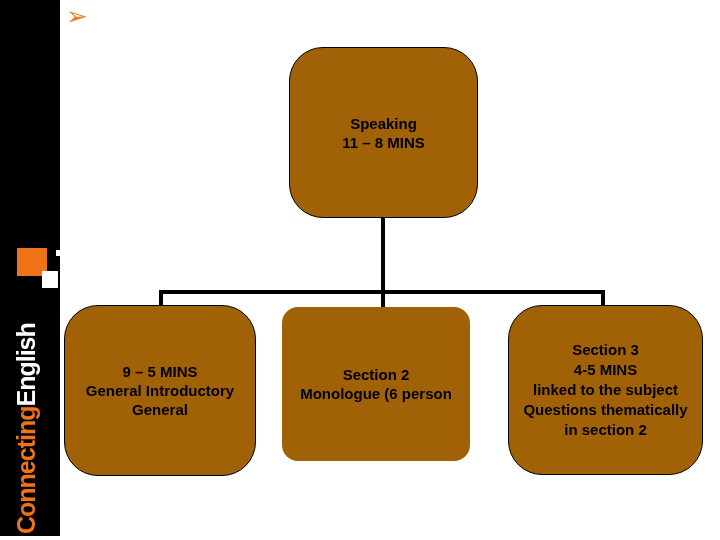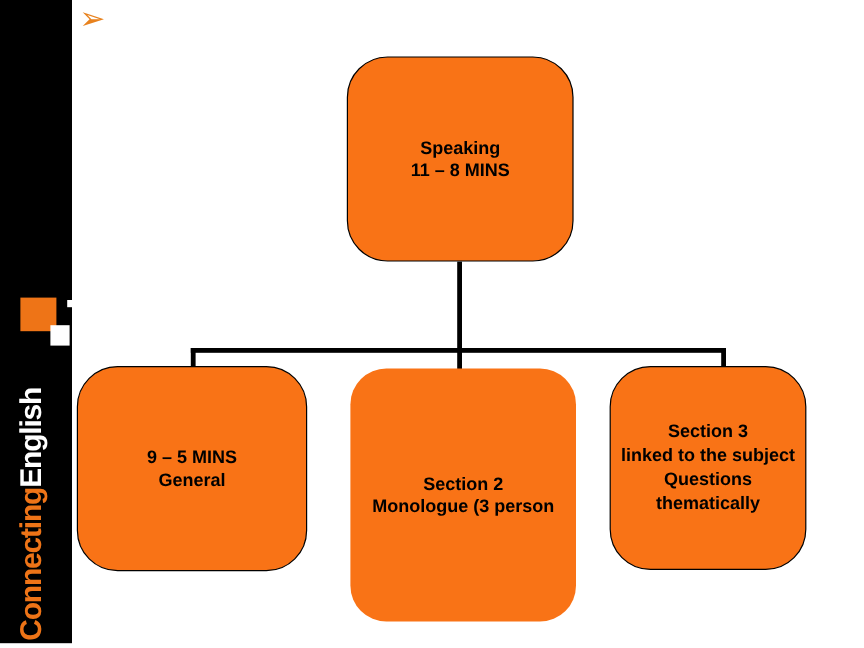--- a/index.html
+++ b/index.html
@@ -28,30 +28,30 @@
     font-family:"DejaVu Sans",sans-serif;
   }
   
   .line{position:absolute;background:#000000;}
   .v-center{left:381px;top:218px;width:4px;height:92px;}
   .h-main{left:159px;top:290px;width:446px;height:4px;}
   .stub-left{left:159px;top:290px;width:4px;height:17px;}
   .stub-right{left:601px;top:290px;width:4px;height:17px;}
   
   .node{
-    position:absolute;background:#f97316;border-radius:34px;
+    position:absolute;background:#a16207;border-radius:34px;
     display:flex;flex-direction:column;justify-content:center;align-items:flex-end;
     color:#000000;font-weight:bold;font-size:15px;line-height:19px;text-align:center;
     box-sizing:border-box;
   }
   .bordered{border:1px solid #000000;}
   .node-top{left:289px;top:47px;width:189px;height:171px;}
   .node-s1{left:64px;top:305px;width:192px;height:171px;}
-  .node-s2{left:292px;top:307px;width:188px;height:211px;border-radius:30px;}
-  .node-s3{left:508px;top:305px;width:164px;height:170px;line-height:20px;}
+  .node-s2{left:282px;top:307px;width:188px;height:154px;border-radius:16px;}
+  .node-s3{left:508px;top:305px;width:195px;height:170px;line-height:20px;}
   .nline{width:100%;}
 </style>
 </head>
 <body>
 
 <div class="slide">
 
   <div class="sidebar">
     <div class="sq sq-orange"></div>
     <div class="sq sq-tiny"></div>
@@ -66,27 +66,30 @@
   <div class="line stub-left"></div>
   <div class="line stub-right"></div>
 
   <div class="node node-top bordered">
     <div class="nline">Speaking</div>
     <div class="nline">11 – 8 MINS</div>
   </div>
 
   <div class="node node-s1 bordered">
     <div class="nline">9 – 5 MINS</div>
+    <div class="nline">General Introductory</div>
     <div class="nline">General</div>
   </div>
 
   <div class="node node-s2">
     <div class="nline">Section 2</div>
-    <div class="nline">Monologue (3 person</div>
+    <div class="nline">Monologue (6 person</div>
   </div>
 
   <div class="node node-s3 bordered">
     <div class="nline">Section 3</div>
+    <div class="nline">4-5 MINS</div>
     <div class="nline">linked to the subject</div>
     <div class="nline">Questions thematically</div>
+    <div class="nline">in section 2</div>
   </div>
 
 </div>
 
 </body></html>

